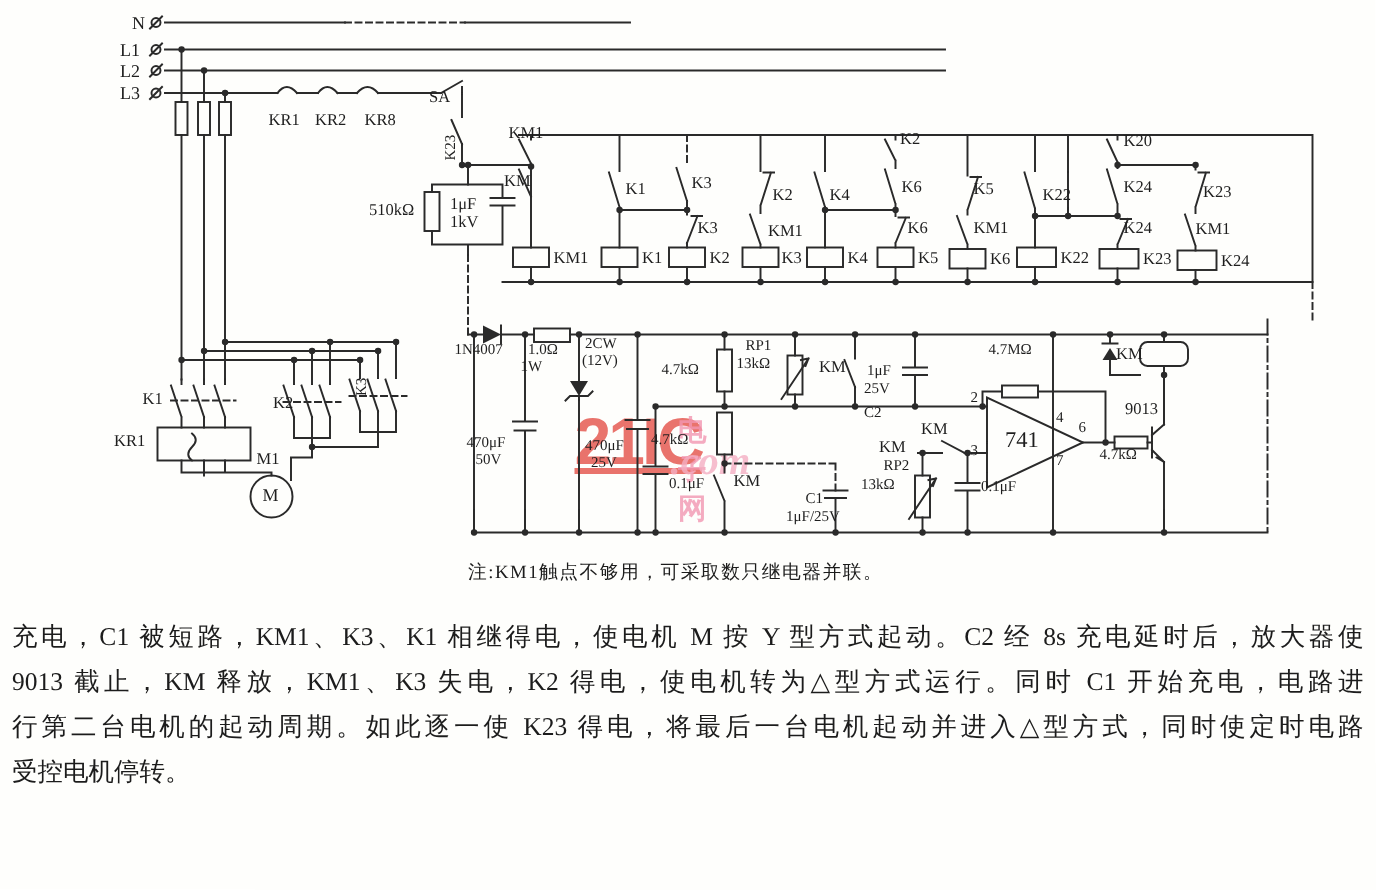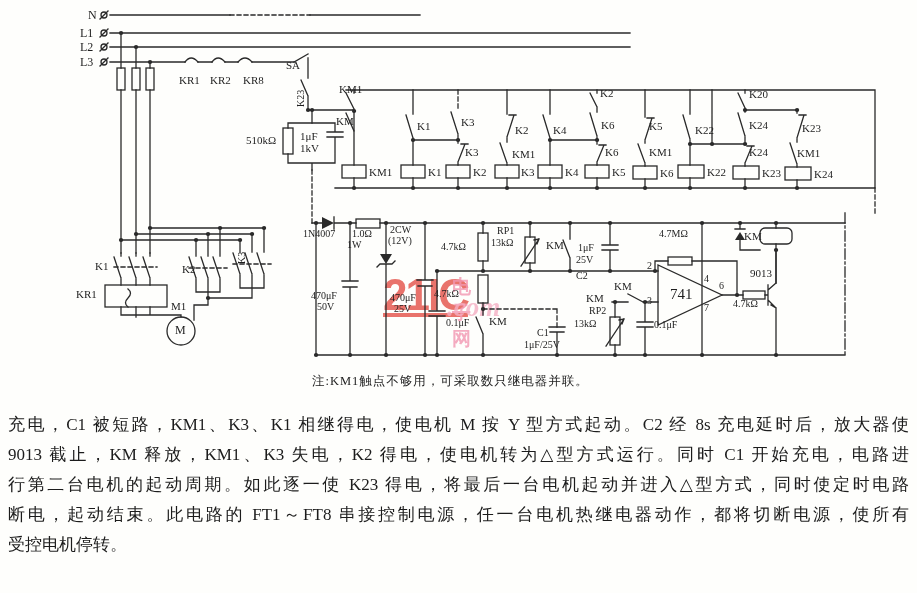--- a/index.html
+++ b/index.html
@@ -249,17 +249,16 @@
         <div class="lbl" style="left: 733px; top: 299px; font-size: 10px;">4.7kΩ</div>
       </div>
   </div>
 
   <div id="note">注:KM1触点不够用，可采取数只继电器并联。</div>
 
   <div id="article">
     <div class="aline">充电，C1 被短路，KM1、K3、K1 相继得电，使电机 M 按 Y 型方式起动。C2 经 8s 充电延时后，放大器使</div>
     <div class="aline">9013 截止，KM 释放，KM1、K3 失电，K2 得电，使电机转为△型方式运行。同时 C1 开始充电，电路进</div>
     <div class="aline">行第二台电机的起动周期。如此逐一使 K23 得电，将最后一台电机起动并进入△型方式，同时使定时电路</div>
-    <div class="aline">断电，起动结束。此电路的 FT1～FT8 串接控制电源，任一台电机热继电器动作，都将切断电源，使所有</div>
     <div class="aline last">受控电机停转。</div>
   </div>
 
 </div>
 
 </body></html>

